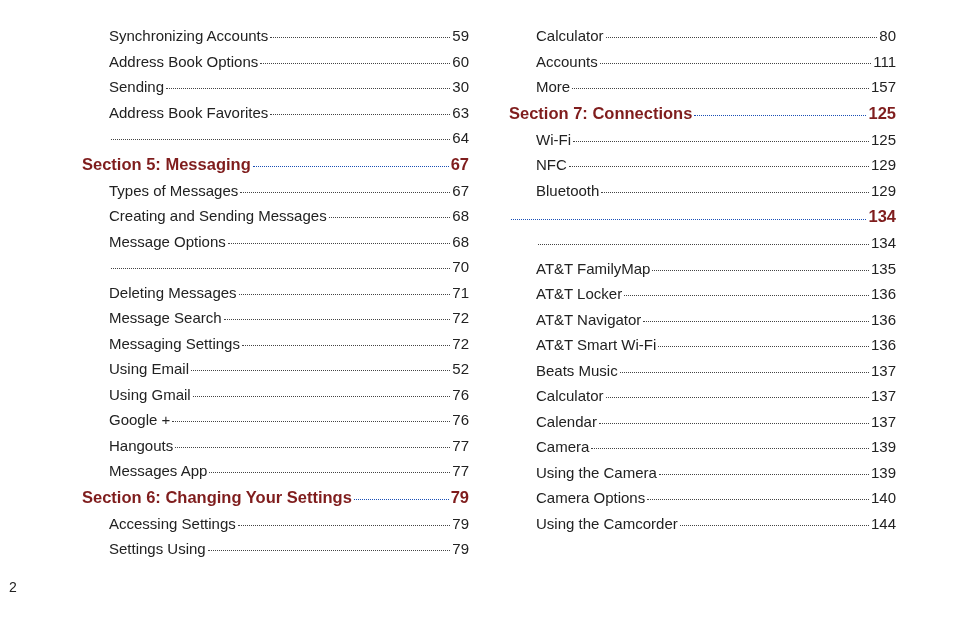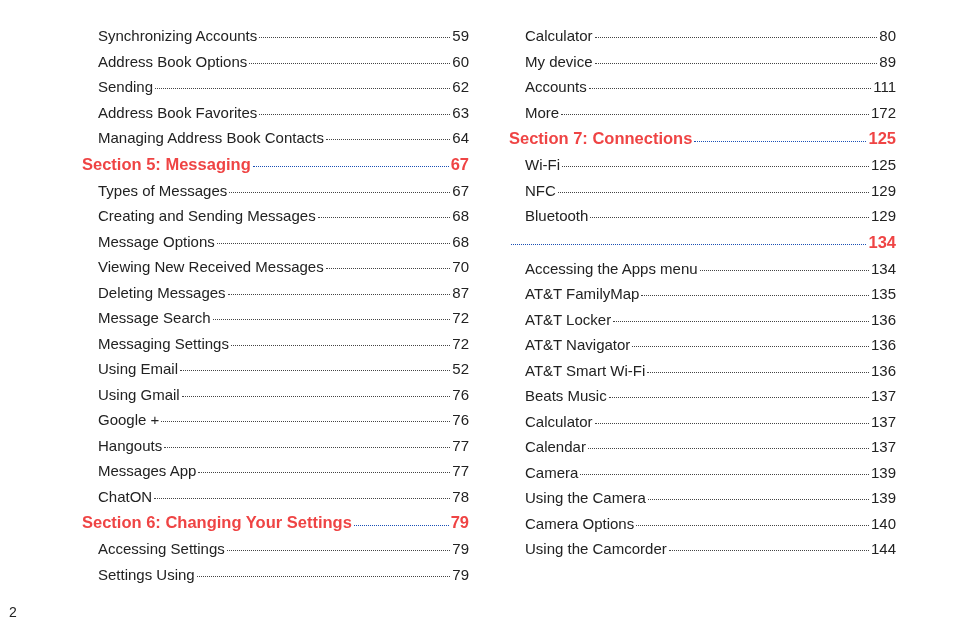--- a/index.html
+++ b/index.html
@@ -45,30 +45,30 @@
     top: -3px;
   }
   .entry.section .leader {
     border-bottom: 1.5px dotted #1a4fb5;
     top: -3px;
   }
   .entry .page-no {
     white-space: nowrap;
   }
   .entry.sub {
-    margin-left: 16px;
+    margin-left: 27px;
   }
   .entry.section {
     color: #1a4fb5;
     font-weight: bold;
     font-size: 16.5px;
   }
   .entry.section .label,
   .entry.section .page-no {
-    color: #ef4444;
+    color: #7f1d1d;
   }
   .page-number {
     font-size: 14px;
     color: #222;
     margin-left: 9px;
     margin-top: 2px;
   }
 </style>
 </head>
 <body>
@@ -81,29 +81,28 @@
         <span class="page-no">59</span>
       </div>
       <div class="entry sub">
         <span class="label">Address Book Options</span>
         <span class="leader"></span>
         <span class="page-no">60</span>
       </div>
       <div class="entry sub">
         <span class="label">Sending </span>
         <span class="leader"></span>
-        <span class="page-no">62</span>
+        <span class="page-no">30</span>
       </div>
       <div class="entry sub">
         <span class="label">Address Book Favorites</span>
         <span class="leader"></span>
         <span class="page-no">63</span>
       </div>
       <div class="entry sub">
-        <span class="label">Managing Address Book Contacts</span>
         <span class="leader"></span>
         <span class="page-no">64</span>
       </div>
       <div class="entry section">
         <span class="label">Section 5:  Messaging </span>
         <span class="leader"></span>
         <span class="page-no">67</span>
       </div>
       <div class="entry sub">
         <span class="label">Types of Messages</span>
@@ -114,28 +113,27 @@
         <span class="label">Creating and Sending Messages</span>
         <span class="leader"></span>
         <span class="page-no">68</span>
       </div>
       <div class="entry sub">
         <span class="label">Message Options</span>
         <span class="leader"></span>
         <span class="page-no">68</span>
       </div>
       <div class="entry sub">
-        <span class="label">Viewing New Received Messages</span>
         <span class="leader"></span>
         <span class="page-no">70</span>
       </div>
       <div class="entry sub">
         <span class="label">Deleting Messages </span>
         <span class="leader"></span>
-        <span class="page-no">87</span>
+        <span class="page-no">71</span>
       </div>
       <div class="entry sub">
         <span class="label">Message Search</span>
         <span class="leader"></span>
         <span class="page-no">72</span>
       </div>
       <div class="entry sub">
         <span class="label">Messaging Settings</span>
         <span class="leader"></span>
         <span class="page-no">72</span>
@@ -157,25 +155,20 @@
       </div>
       <div class="entry sub">
         <span class="label">Hangouts</span>
         <span class="leader"></span>
         <span class="page-no">77</span>
       </div>
       <div class="entry sub">
         <span class="label">Messages App</span>
         <span class="leader"></span>
         <span class="page-no">77</span>
-      </div>
-      <div class="entry sub">
-        <span class="label">ChatON</span>
-        <span class="leader"></span>
-        <span class="page-no">78</span>
       </div>
       <div class="entry section">
         <span class="label">Section 6:  Changing Your Settings </span>
         <span class="leader"></span>
         <span class="page-no">79</span>
       </div>
       <div class="entry sub">
         <span class="label">Accessing Settings</span>
         <span class="leader"></span>
         <span class="page-no">79</span>
@@ -186,33 +179,28 @@
         <span class="page-no">79</span>
       </div>
     </div>
   <div class="col" id="col1">
       <div class="entry sub">
         <span class="label">Calculator </span>
         <span class="leader"></span>
         <span class="page-no">80</span>
       </div>
       <div class="entry sub">
-        <span class="label">My device</span>
-        <span class="leader"></span>
-        <span class="page-no">89</span>
-      </div>
-      <div class="entry sub">
         <span class="label">Accounts</span>
         <span class="leader"></span>
         <span class="page-no">111</span>
       </div>
       <div class="entry sub">
         <span class="label">More</span>
         <span class="leader"></span>
-        <span class="page-no"> 172</span>
+        <span class="page-no"> 157</span>
       </div>
       <div class="entry section">
         <span class="label">Section 7:  Connections </span>
         <span class="leader"></span>
         <span class="page-no">125</span>
       </div>
       <div class="entry sub">
         <span class="label">Wi-Fi</span>
         <span class="leader"></span>
         <span class="page-no">125</span>
@@ -225,21 +213,20 @@
       <div class="entry sub">
         <span class="label">Bluetooth</span>
         <span class="leader"></span>
         <span class="page-no">129</span>
       </div>
       <div class="entry section">
         <span class="leader"></span>
         <span class="page-no">134</span>
       </div>
       <div class="entry sub">
-        <span class="label">Accessing the Apps menu</span>
         <span class="leader"></span>
         <span class="page-no">134</span>
       </div>
       <div class="entry sub">
         <span class="label">AT&amp;T FamilyMap</span>
         <span class="leader"></span>
         <span class="page-no">135</span>
       </div>
       <div class="entry sub">
         <span class="label">AT&amp;T Locker</span>

